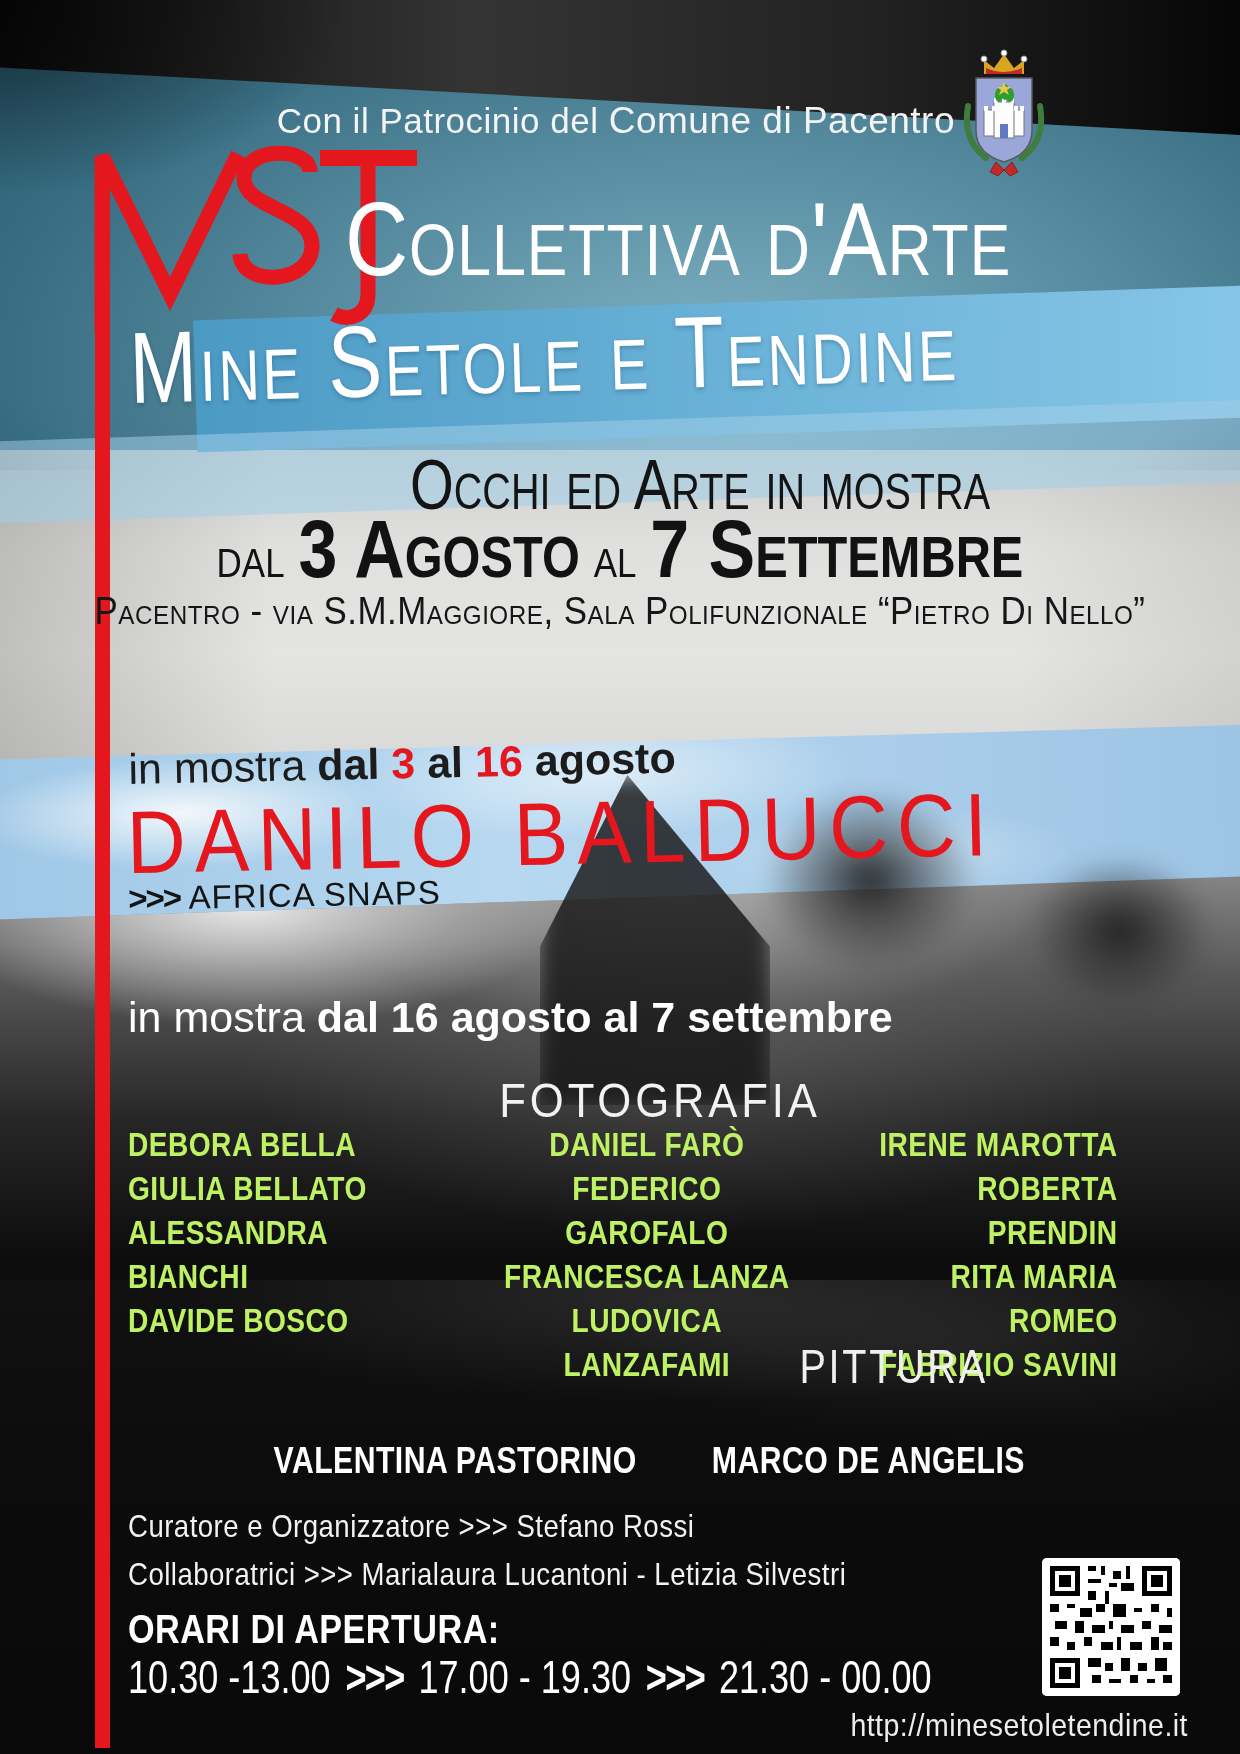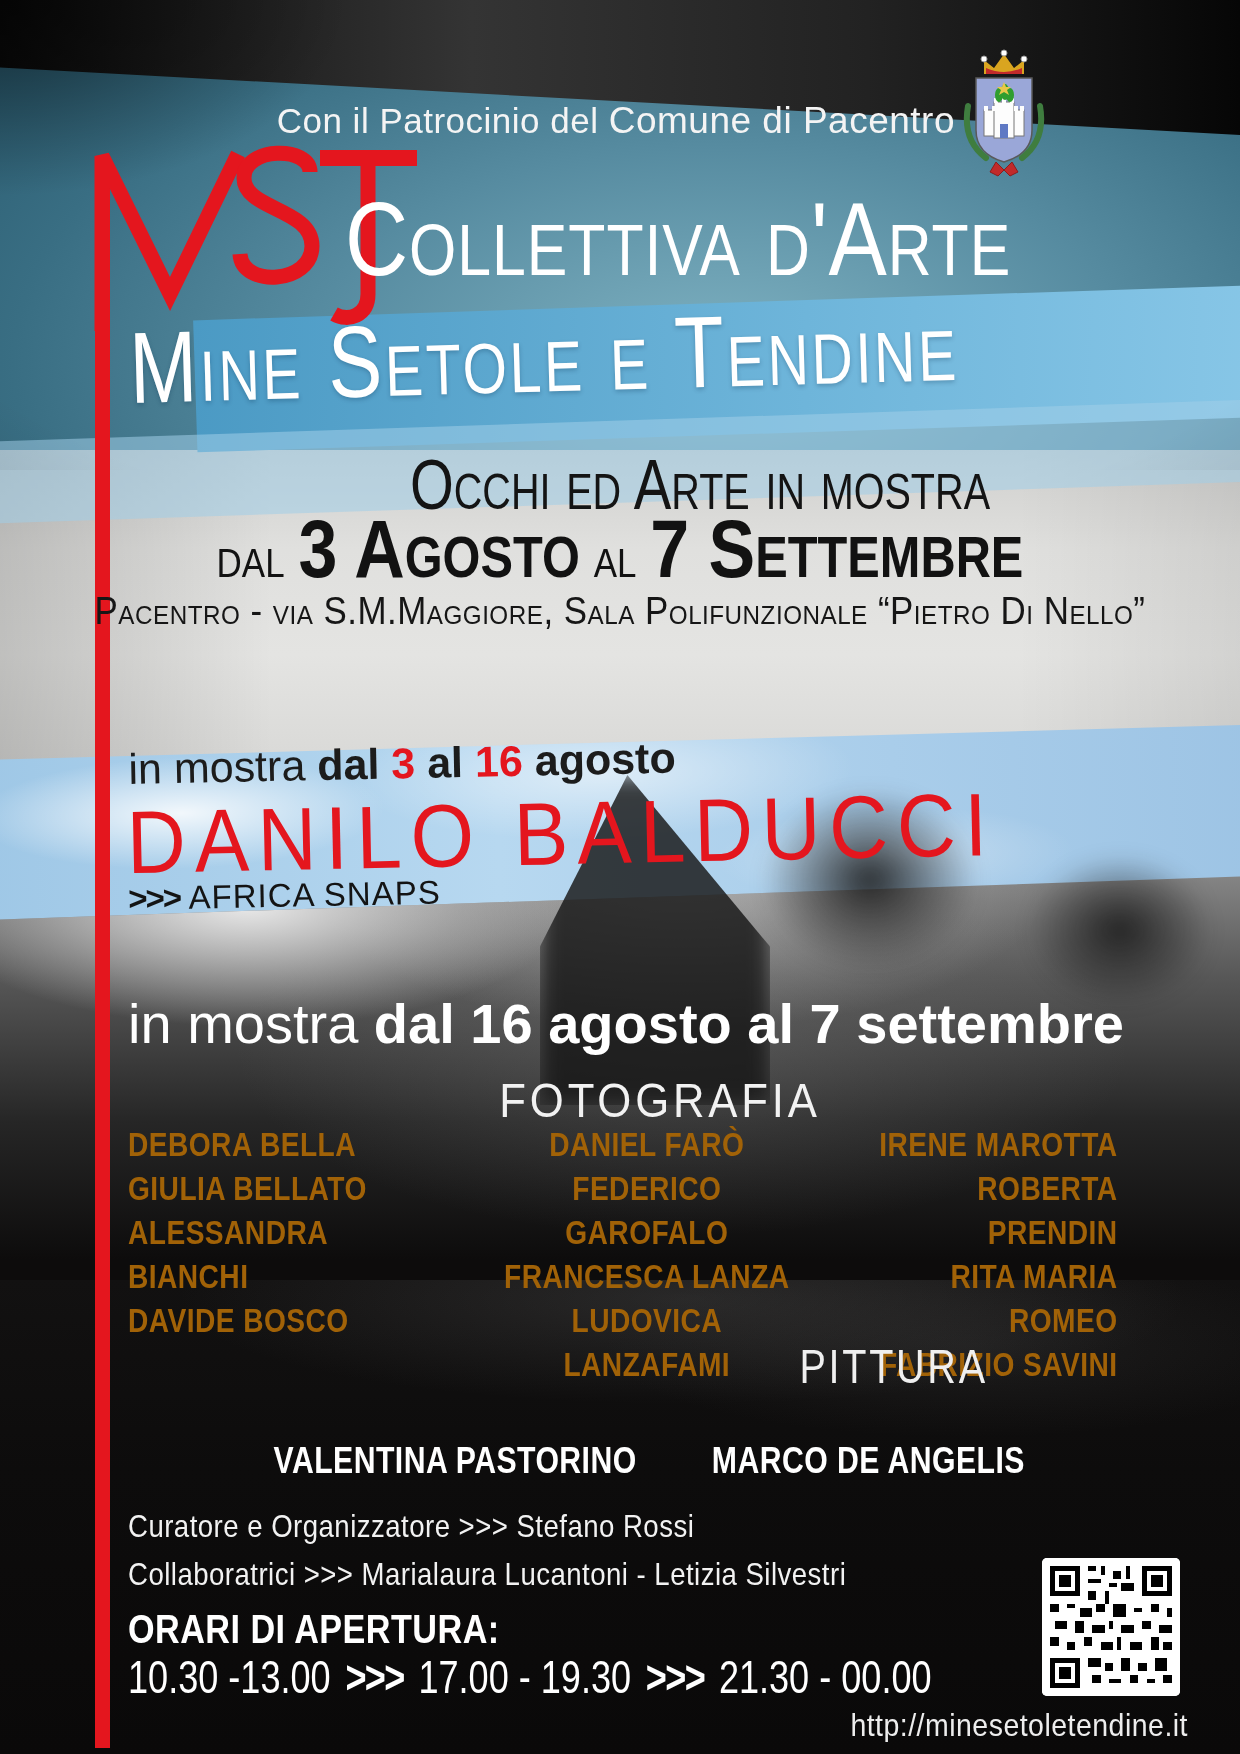--- a/index.html
+++ b/index.html
@@ -81,26 +81,26 @@
   .mostra1{left:128px;top:748px;font-size:43px;color:#1c1c1c;line-height:1;
     transform:rotate(-1.2deg);transform-origin:left top;}
   .mostra1 .b{font-weight:700;}
   .mostra1 .r{font-weight:700;color:#e4161e;}
   .artist1{left:126px;top:798px;color:#e4161e;font-size:84px;line-height:1;letter-spacing:9px;
     transform:rotate(-1.2deg) scale(.97,1.06);transform-origin:left top;}
   .africa{left:128px;top:882px;font-size:33px;color:#141414;line-height:1;letter-spacing:1px;
     transform:rotate(-1.2deg);transform-origin:left top;}
   .africa .arrows{font-weight:700;letter-spacing:-2px;}
 
-  .mostra2{left:128px;top:996px;font-size:56px;color:#fff;line-height:1;}
+  .mostra2{left:128px;top:996px;font-size:43px;color:#fff;line-height:1;}
   .mostra2 .b{font-weight:700;}
 
   .foto-title{left:0;top:1072px;width:1320px;text-align:center;color:#f2f2f2;font-size:46px;
     letter-spacing:4px;transform:scale(.95,1.05);transform-origin:center top;}
-  .names{left:128px;top:1122px;width:990px;display:flex;justify-content:space-between;color:#a16207;}
+  .names{left:128px;top:1122px;width:990px;display:flex;justify-content:space-between;color:#bef264;}
   .names .col{font-size:32px;font-weight:700;line-height:42px;letter-spacing:.5px;}
   .col-l{text-align:left;transform:scale(.88,1.05);transform-origin:left top;}
   .col-c{text-align:center;transform:scale(.88,1.05);transform-origin:center top;}
   .col-r{text-align:right;transform:scale(.88,1.05);transform-origin:right top;}
 
   .sect-illu{left:155px;top:1340px;width:600px;text-align:center;}
   .sect-pitt{left:570px;top:1340px;width:600px;text-align:center;margin-left:24px;}
   .sect-title{color:#efefef;font-size:44px;letter-spacing:3px;display:inline-block;
     transform:scale(.9,1.08);transform-origin:center top;}
   .sub-illu{left:155px;top:1438px;width:600px;text-align:center;}

